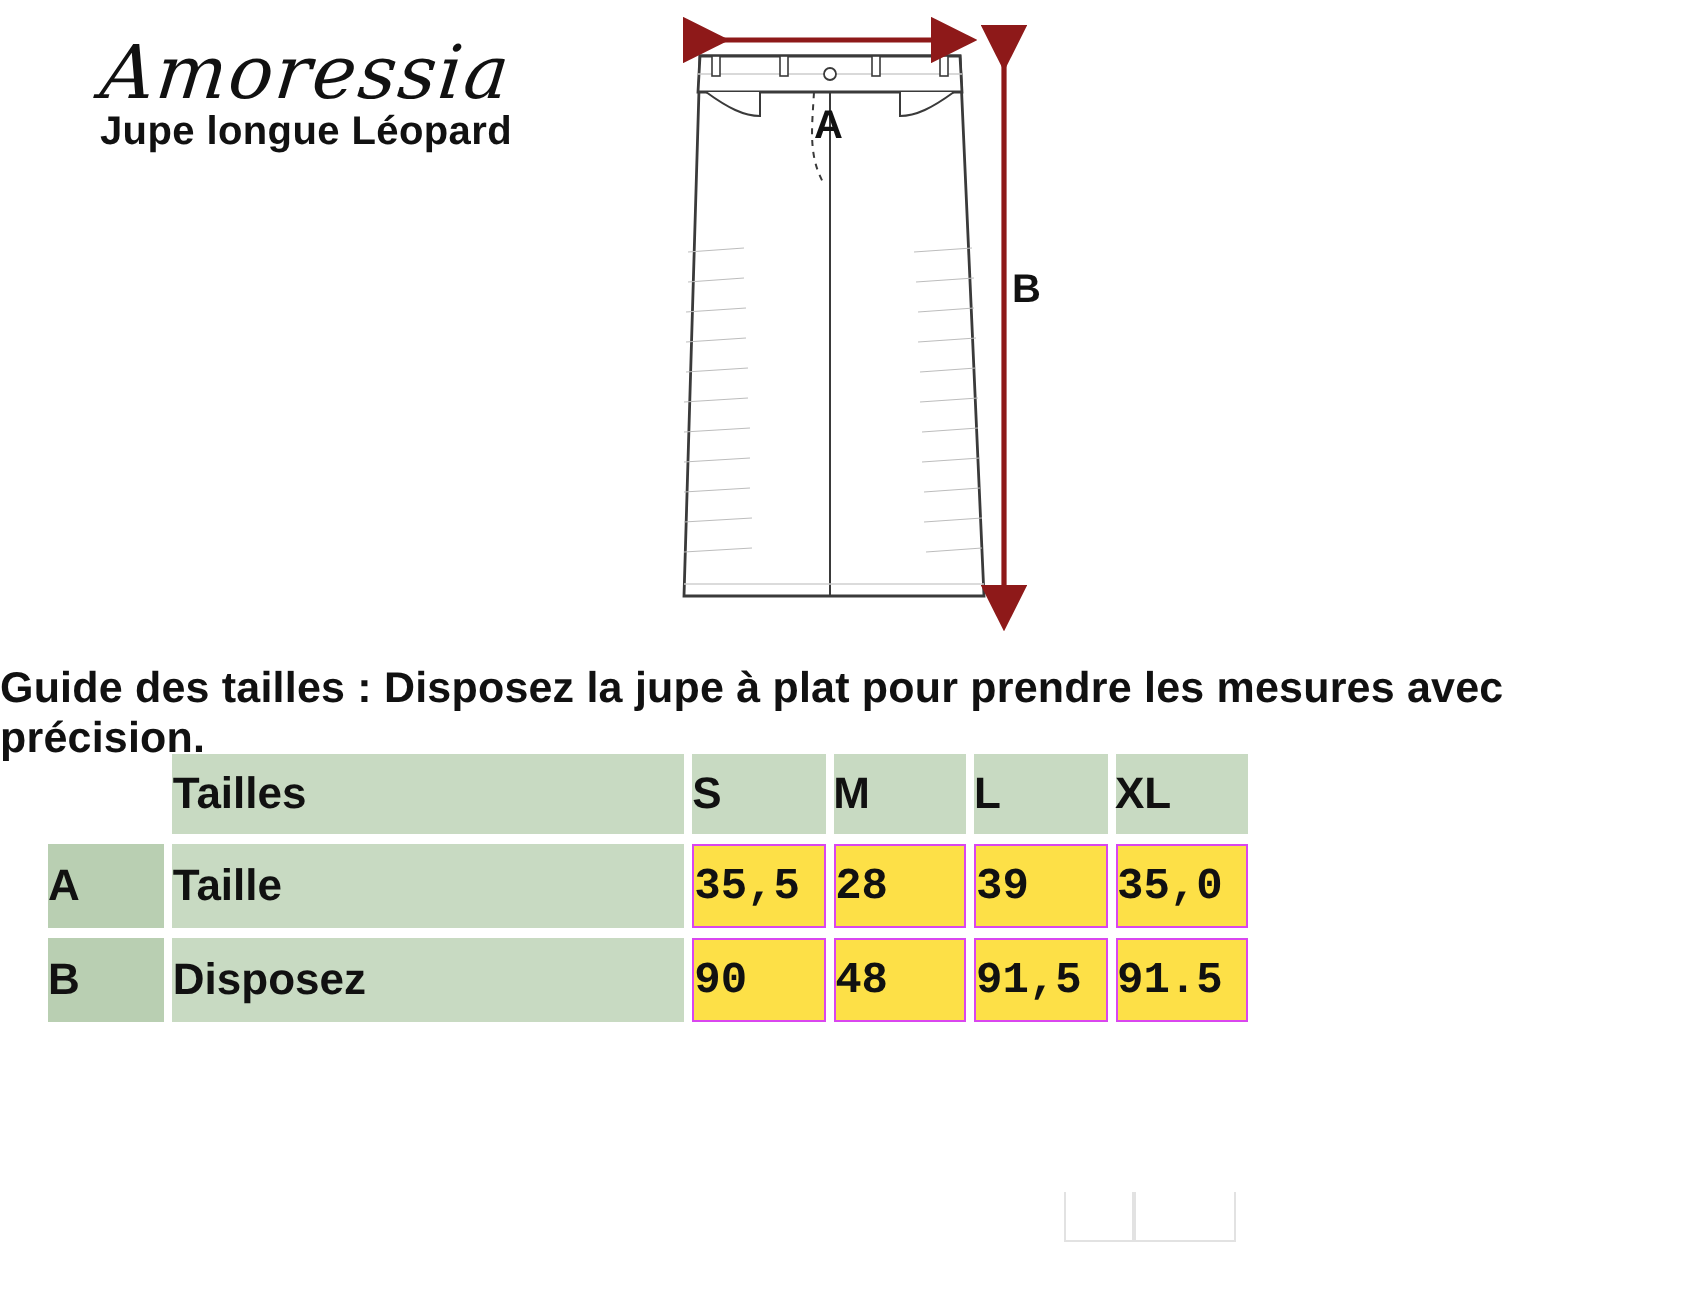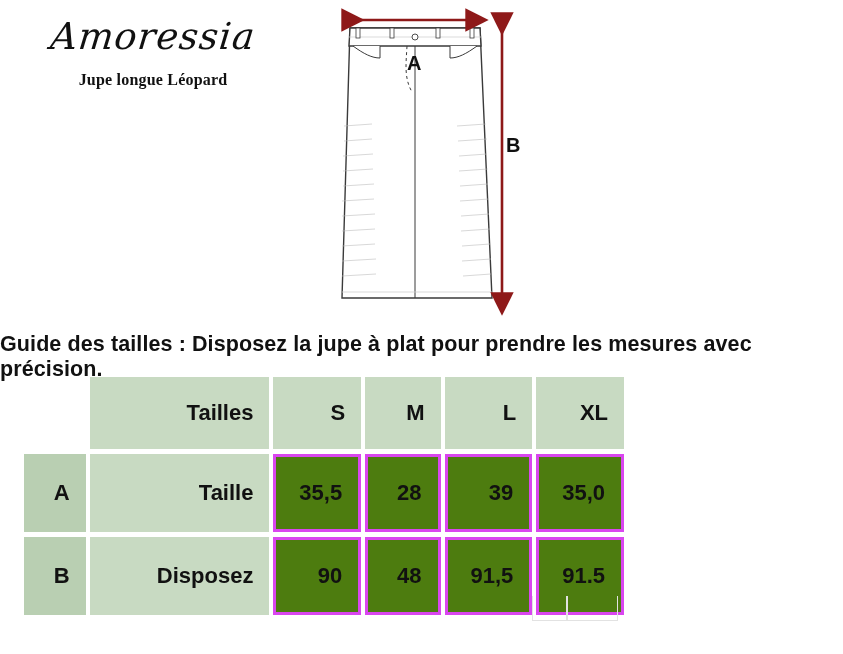--- a/index.html
+++ b/index.html
@@ -27,23 +27,23 @@
   #brand-logo {
     font-family: "DejaVu Serif", serif;
     font-style: italic;
     font-size: 37px;
     letter-spacing: 1px;
     color: #111;
     line-height: 1.0;
     transform: skewX(-6deg);
   }
   #brand-subtitle {
-    margin-top: 16px;
-    font-family: Liberation Serif, serif;
-    font-size: 16px;
+    margin-top: 0;
+    font-family: Liberation Sans, sans-serif;
+    font-size: 20px;
     font-weight: 700;
     color: #111;
     letter-spacing: .2px;
   }
 
   
   #illustration {
     position: absolute;
     left: 320px;
     top: 6px;
@@ -71,23 +71,23 @@
     position: absolute;
     left: 20px;
     top: 372px;
     width: 608px;
     border-collapse: separate;
     border-spacing: 4px 5px;
     font-family: "Liberation Sans Narrow", "Liberation Sans", sans-serif;
     font-weight: 700;
   }
   #size-table td {
-    padding: 16px;
+    padding: 0;
     height: 40px;
-    text-align: right;
+    text-align: left;
     vertical-align: middle;
     font-size: 22px;
     color: #111;
   }
   td.c-label {
     width: 58px;
     background: #b9cfb2;
   }
   td.c-label.blank {
     background: transparent;
@@ -95,23 +95,24 @@
   td.c-name {
     width: 254px;
     background: #c8dac2;
   }
   td.c-size {
     width: 64px;
     background: #c8dac2;
   }
   td.c-val {
     width: 64px;
-    background: #4d7c0f;
-    border: 3px solid #d946ef;
+    background: #fde047;
+    border: 1px solid #d946ef;
     font-size: 21px;
+    font-family: Liberation Mono, monospace;
   }
 
   
   #artifact-left {
     position: absolute;
     left: 532px;
     top: 596px;
     width: 34px;
     height: 24px;
     border: 1px solid #e2e2e2;

